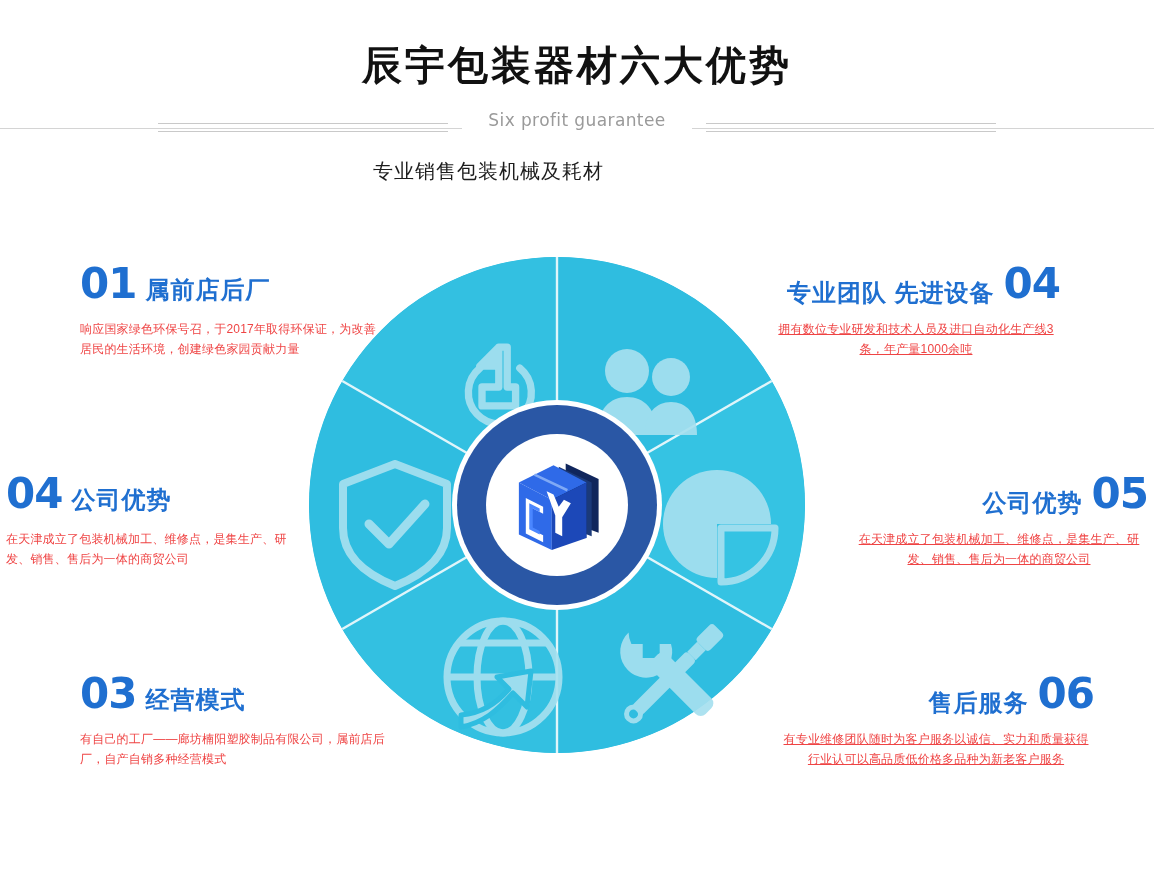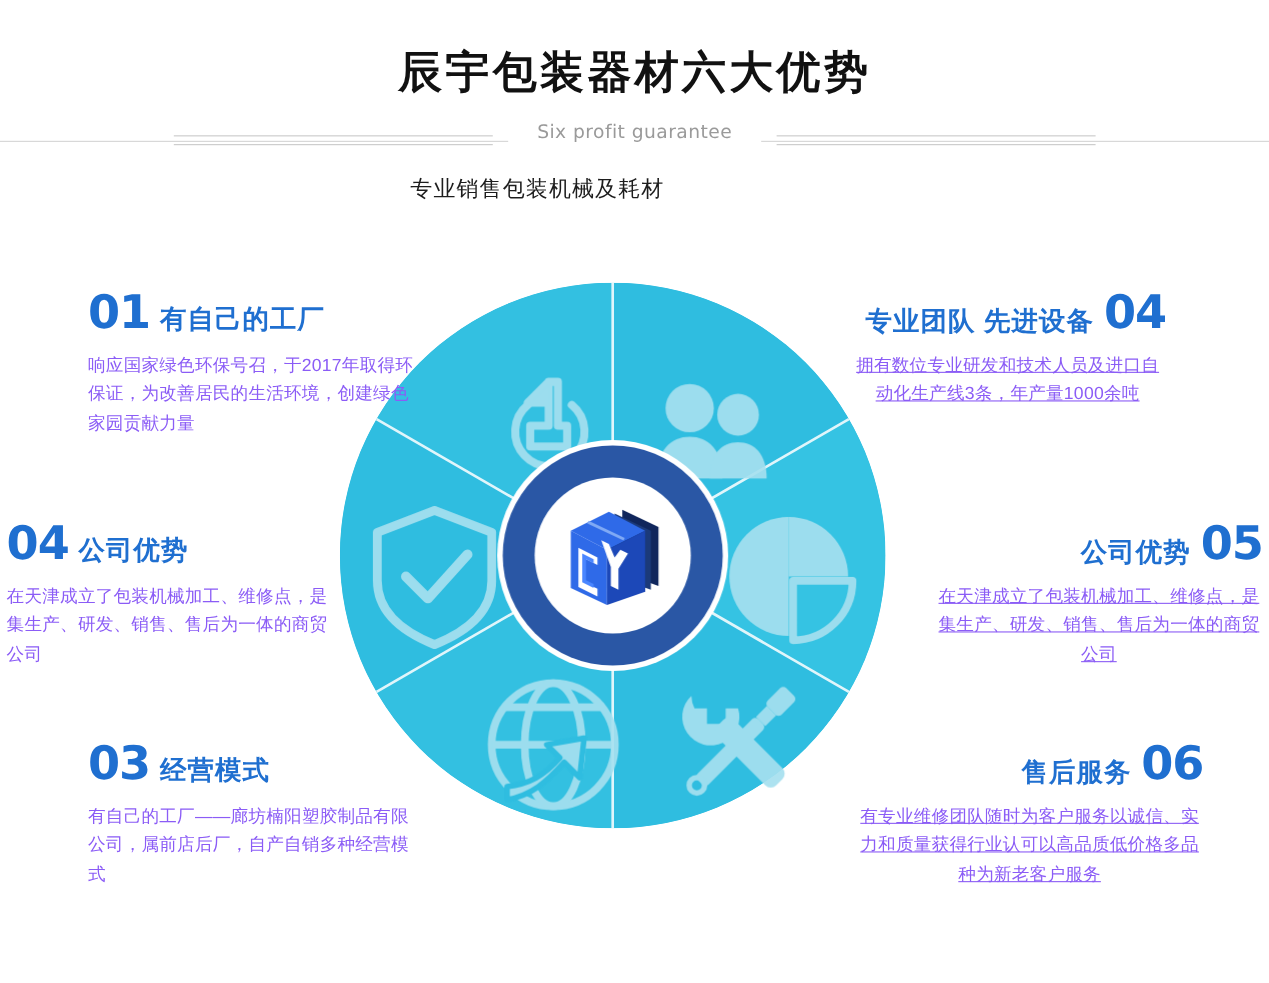--- a/index.html
+++ b/index.html
@@ -72,21 +72,21 @@
     letter-spacing:-1px;
   }
   .ttl{
     font-size:24px; font-weight:bold; color:#1f6fd0;
     letter-spacing:1px;
   }
   .gap-l{ margin-left:9px; }
   .gap-r{ margin-right:9px; }
   .body{
     margin-top:15px;
-    font-size:16px; color:#8b5cf6; line-height:1.65;
+    font-size:12px; color:#ef4444; line-height:1.65;
     letter-spacing:.2px;
   }
   .blk.left .body{ text-align:left; }
   .blk.right .body{ text-align:center;text-decoration:underline; }
 
   
   #blk1{ left:80px;  top:263px; width:300px; }
   #blk2{ left:6px;   top:473px; width:296px; }
   #blk3{ left:80px;  top:673px; width:306px; }
   #blk4{ left:772px; top:263px; width:288px; }
@@ -224,21 +224,21 @@
             <path d="M28,58 L40,64 L40,68 L32,64 L32,86 L40,90 L40,94 L28,88 Z"></path>
           </g>
         </svg>
       </div>
     </div>
   </div>
 
   <div class="blk left" id="blk1">
     <div class="hd">
       <span class="num">01</span>
-      <span class="ttl gap-l">有自己的工厂</span>
+      <span class="ttl gap-l">属前店后厂</span>
     </div>
     <div class="body">响应国家绿色环保号召，于2017年取得环保证，为改善居民的生活环境，创建绿色家园贡献力量</div>
   </div>
 
   <div class="blk left" id="blk2">
     <div class="hd">
       <span class="num">04</span>
       <span class="ttl gap-l">公司优势</span>
     </div>
     <div class="body">在天津成立了包装机械加工、维修点，是集生产、研发、销售、售后为一体的商贸公司</div>

